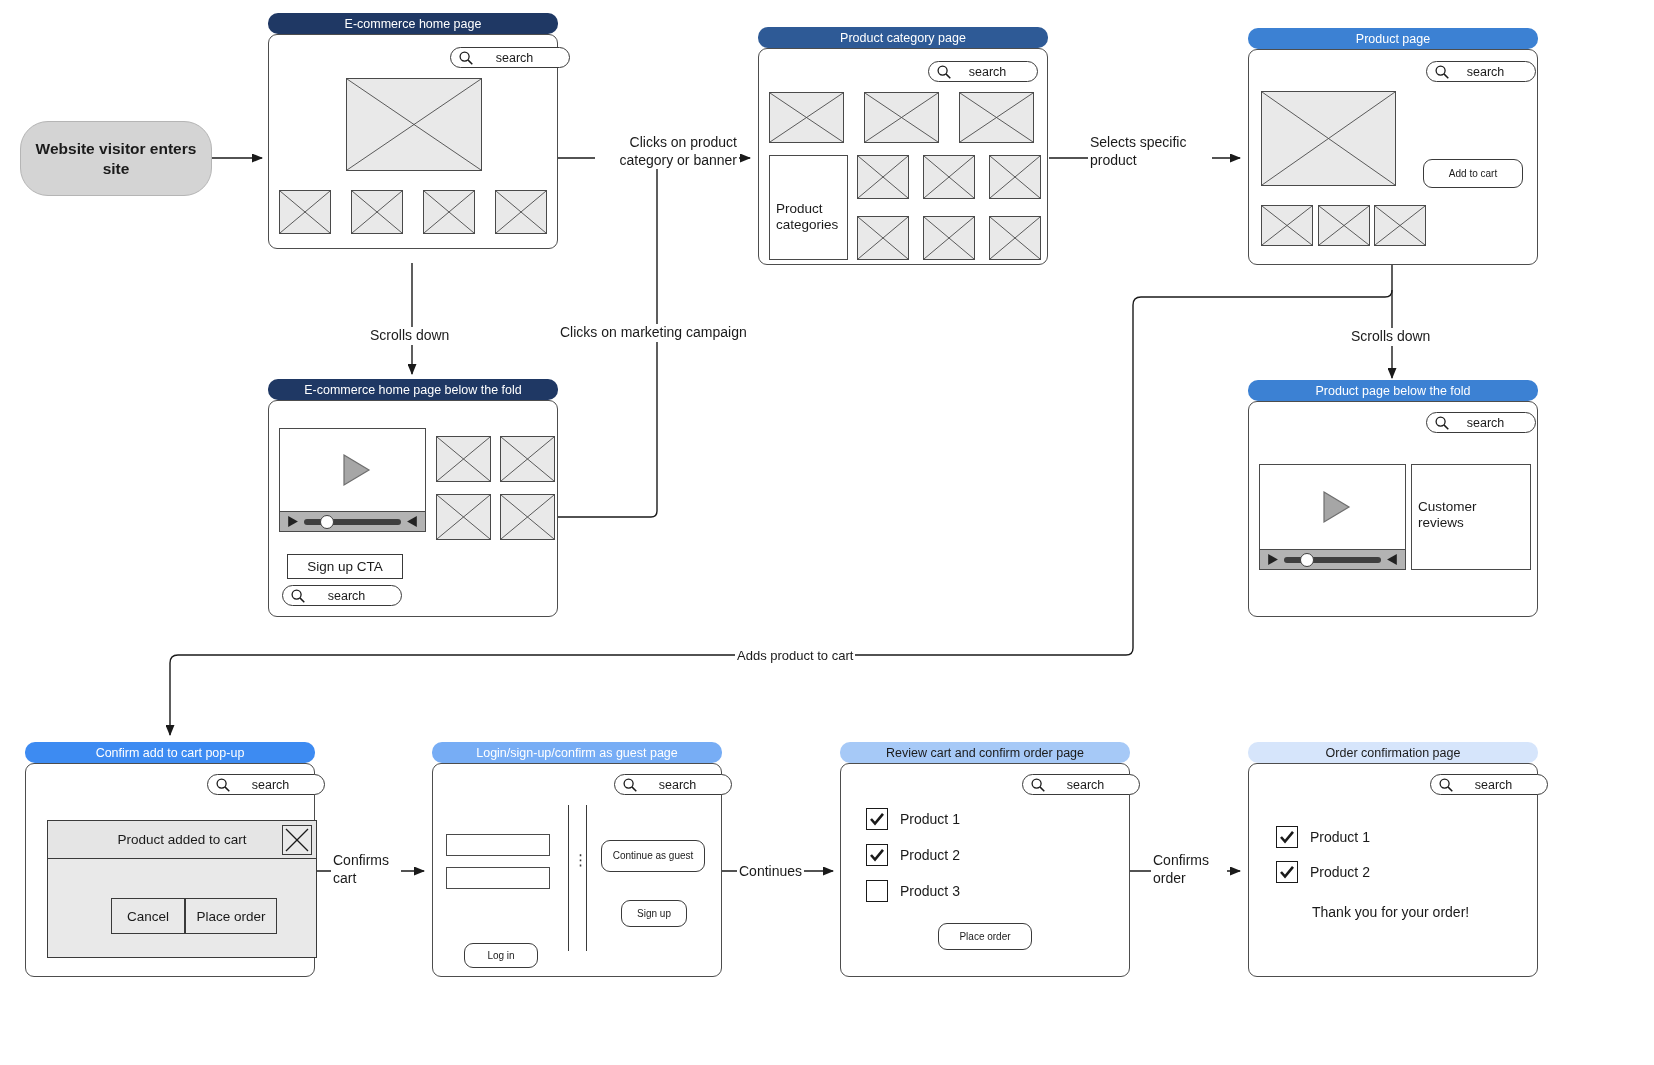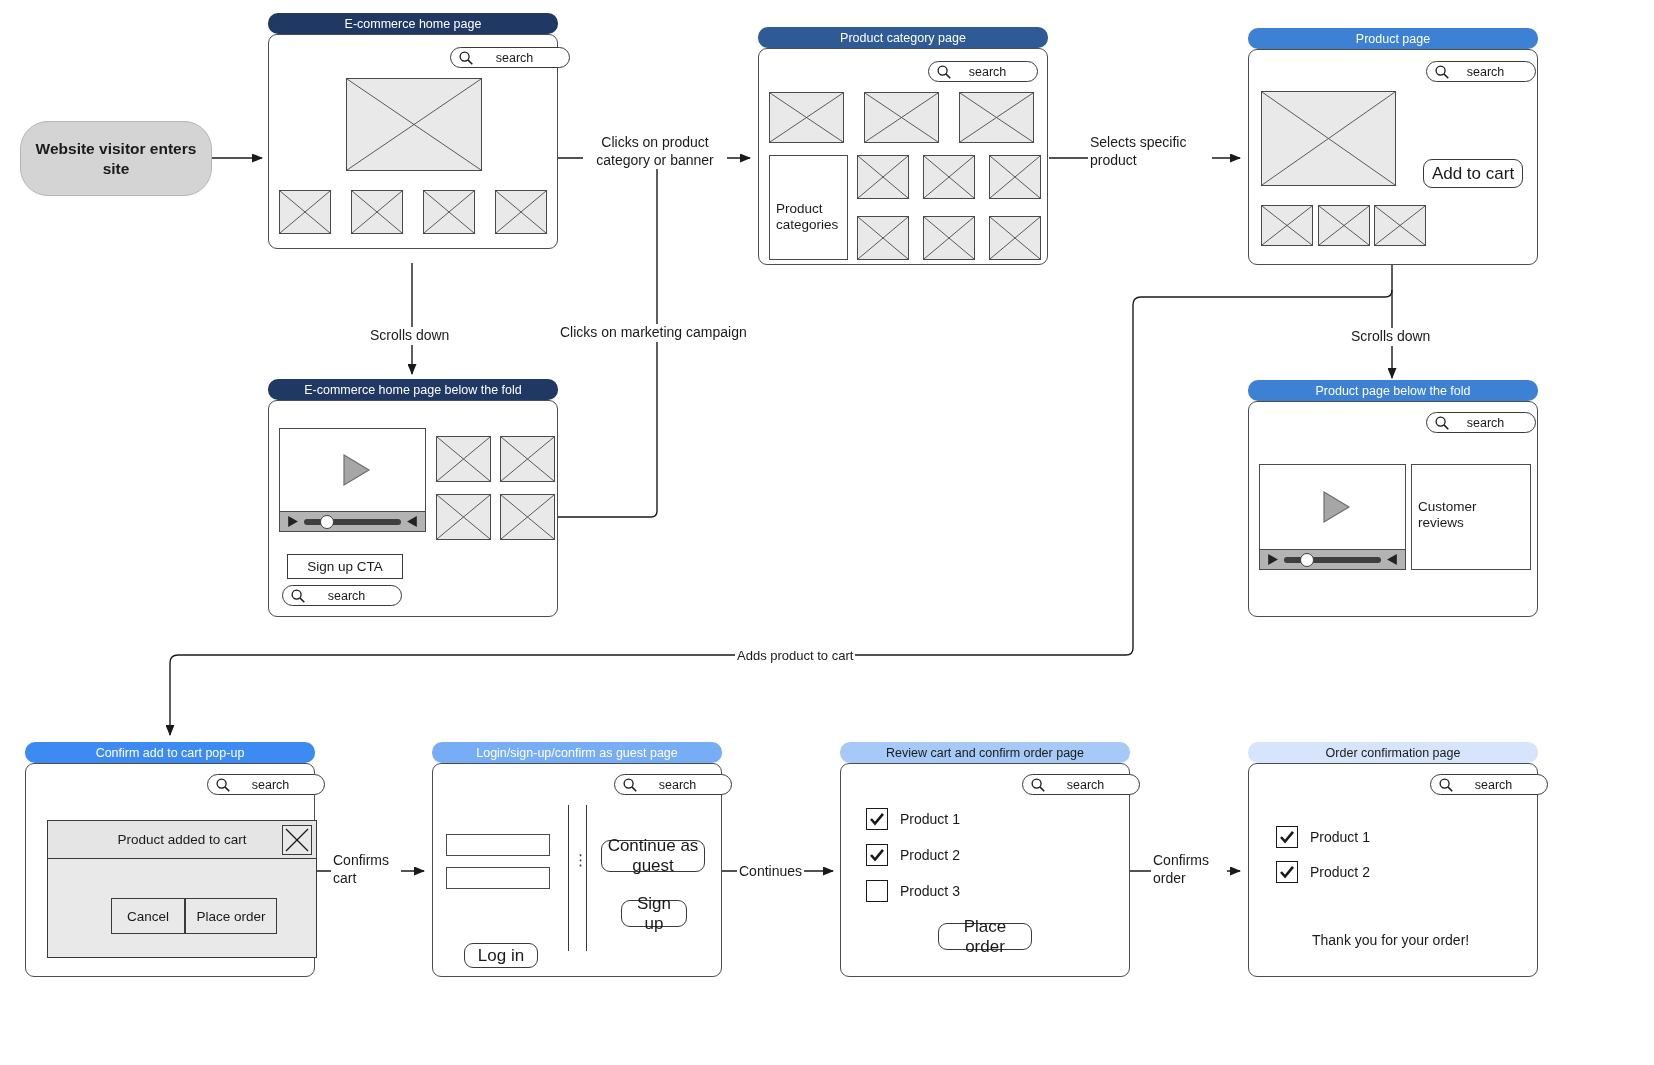--- a/index.html
+++ b/index.html
@@ -43,21 +43,21 @@
   .video .screen{position:absolute;left:0;top:0;right:0;display:flex;align-items:center;justify-content:center;}
   .video .ctrl{position:absolute;left:0;right:0;bottom:0;height:20px;background:#b3b3b3;
     border-top:1.2px solid #4a4a4a;display:flex;align-items:center;box-sizing:border-box;padding:0 6px;}
   .video .bar{flex:1;height:6px;background:#3f3f3f;border-radius:3px;position:relative;margin:0 5px;}
   .video .knob{position:absolute;top:50%;left:24%;width:12px;height:12px;border-radius:50%;
     background:#ffffff;border:1px solid #3f3f3f;transform:translate(-50%,-50%);}
 
   
   .pillbtn{position:absolute;border:1.2px solid #3a3a3a;border-radius:9px;background:#fff;
     display:flex;align-items:center;justify-content:center;text-align:center;
-    font-size:17px;color:#1a1a1a;box-sizing:border-box;line-height:1.15;padding:0 5px;}
+    font-size:10px;color:#1a1a1a;box-sizing:border-box;line-height:1.15;padding:0 5px;}
   
   .sqbtn{position:absolute;border:1.2px solid #3a3a3a;background:#fff;
     display:flex;align-items:center;justify-content:center;text-align:center;
     font-size:13.5px;color:#1a1a1a;box-sizing:border-box;}
 
   
   .modal{position:absolute;background:#e5e5e5;border:1.3px solid #3a3a3a;box-sizing:border-box;}
   .modal .mhead{position:absolute;left:0;top:0;right:0;height:38px;border-bottom:1.3px solid #3a3a3a;
     display:flex;align-items:center;justify-content:center;text-align:center;
     font-size:13.5px;line-height:1.18;color:#1a1a1a;box-sizing:border-box;padding:0 34px;}
@@ -526,24 +526,24 @@
     </div>
     <div class="ckrow" style="left:28px;top:119px;">
       <span class="ckbox">
         <svg width="18" height="18" viewBox="0 0 18 18">
             <polyline points="3,9 7,13.5 15,3.8" fill="none" stroke="#1a1a1a" stroke-width="2.6"></polyline>
           </svg>
       </span>
       <span class="cklbl">Product 2</span>
     </div>
 
-    <div class="ftext" style="left:64px;top:162px;margin-top:28px;">Thank you for your order!</div>
-  </div>
-
-  <div class="elabel wrap" style="left:583px;top:134px;width:140px;text-align:center;">Clicks on product category or banner</div>
+    <div class="ftext" style="left:64px;top:162px;">Thank you for your order!</div>
+  </div>
+
+  <div class="elabel wrap" style="left:595px;top:134px;width:140px;text-align:right;">Clicks on product category or banner</div>
 
   <div class="elabel wrap" style="left:1088px;top:134px;width:120px;text-align:left;">Selects specific product</div>
 
   <div class="elabel" style="left:368px;top:327px;">Scrolls down</div>
 
   <div class="elabel" style="left:558px;top:324px;">Clicks on marketing campaign</div>
 
   <div class="elabel" style="left:1349px;top:328px;">Scrolls down</div>
 
   <div class="elabel sm" style="left:735px;top:648px;">Adds product to cart</div>

